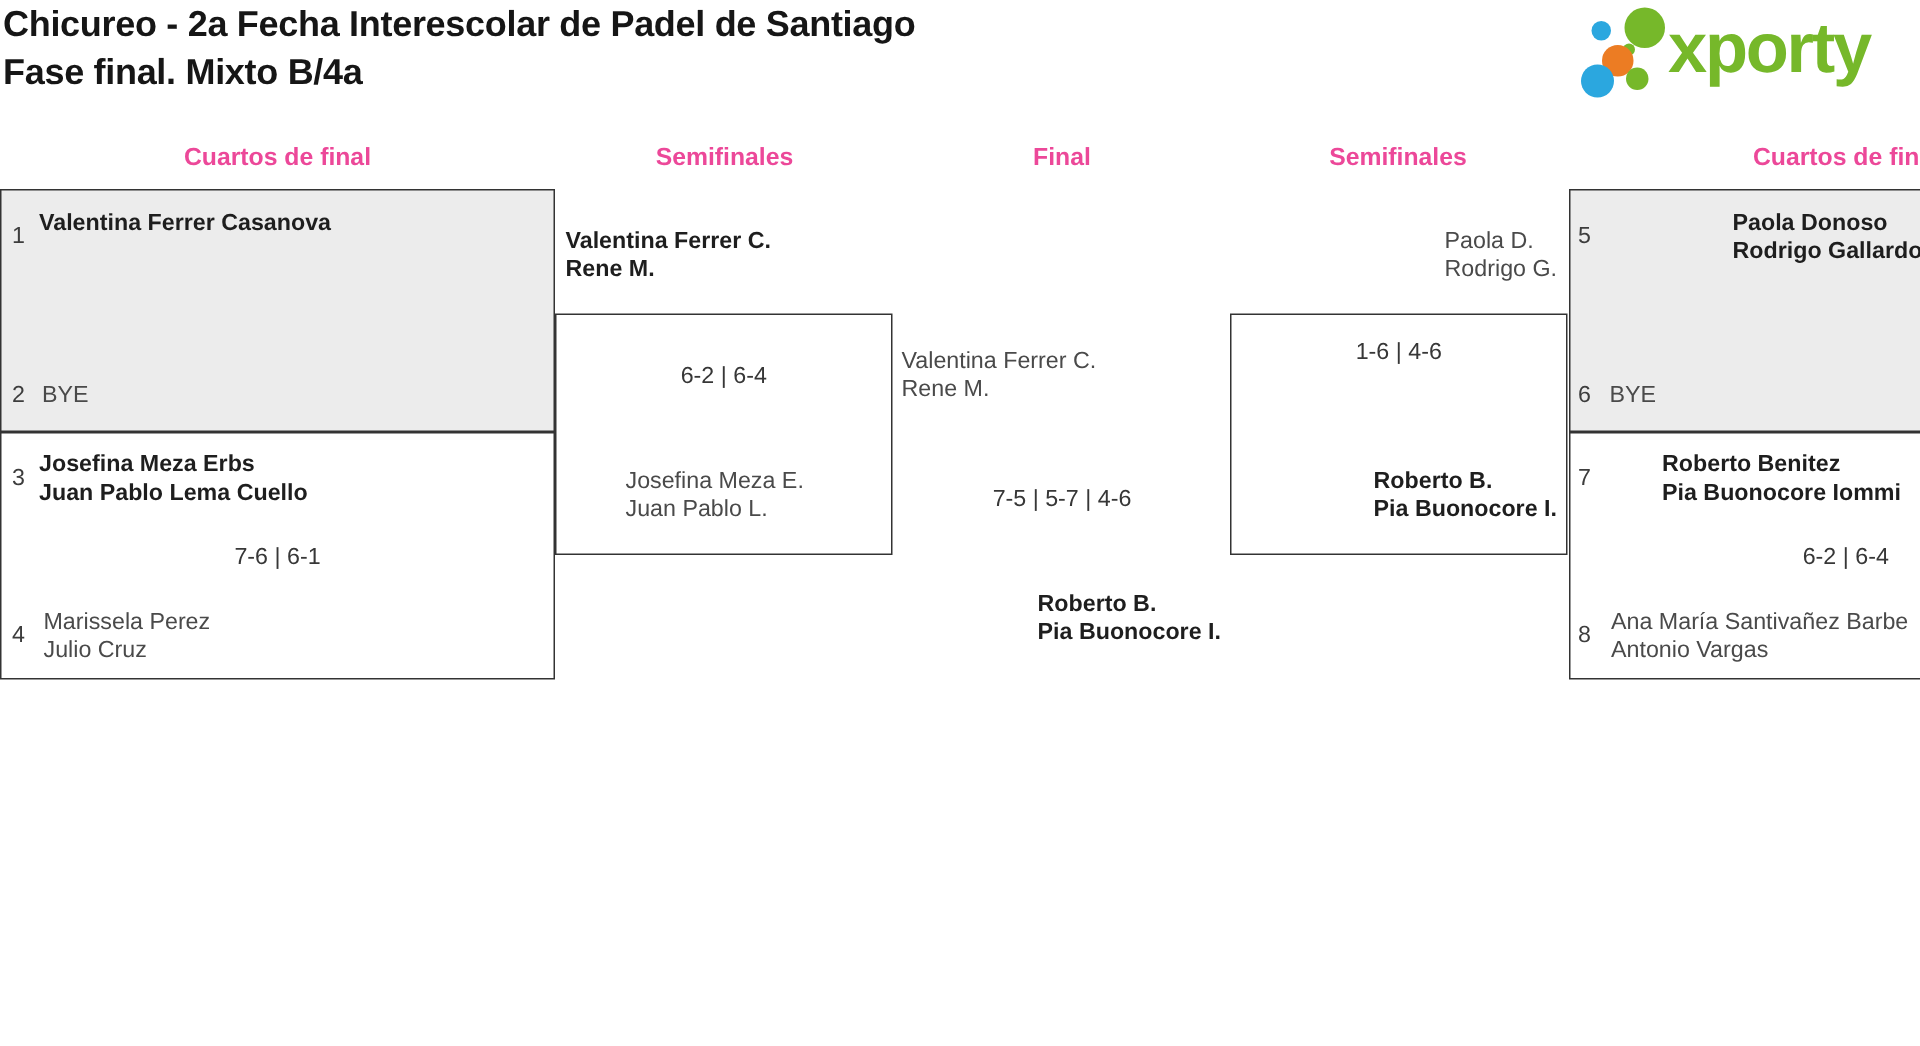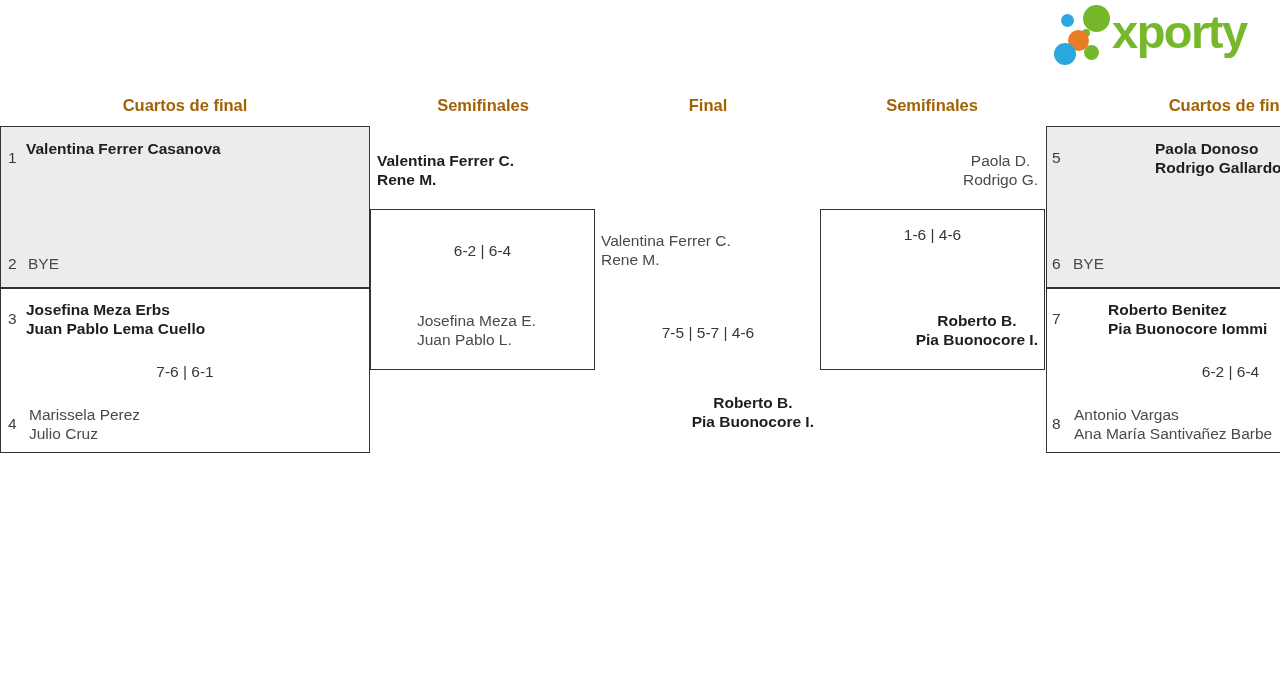--- a/index.html
+++ b/index.html
@@ -19,40 +19,40 @@
   .dot-orange    { left:1068px; top:30px;  width:21px; height:21px; background:#ec7c23; }
   .dot-blue-lg   { left:1054px; top:43px;  width:22px; height:22px; background:#2ba7df; }
   .dot-green-sm  { left:1084px; top:45px;  width:15px; height:15px; background:#76b82a; }
   .logo-text {
     position:absolute; left:1112px; top:6px; font-size:47px; font-weight:800;
     color:#76b82a; letter-spacing:-1.5px; line-height:52px;
   }
   
   .round-h {
     position:absolute; top:96px; transform:translateX(-50%);
-    font-size:16.5px; font-weight:700; color:#a16207; white-space:nowrap;
+    font-size:16.5px; font-weight:700; color:#ec4899; white-space:nowrap;
   }
   .rh-1 { left:185px; }  .rh-2 { left:483px; }  .rh-3 { left:708px; }
   .rh-4 { left:932px; }  .rh-5 { left:1231px; }
   
   .box { position:absolute; border:1px solid #333333; box-sizing:border-box; background:#ffffff; }
   .box.bye { background:#ececec; }
   .b-qf-lt { left:0px;    top:126px; width:370px; height:162px; }
   .b-qf-lb { left:0px;    top:288px; width:370px; height:165px; }
   .b-sf-l  { left:370px;  top:209px; width:225px; height:161px; }
   .b-sf-r  { left:820px;  top:209px; width:225px; height:161px; }
   .b-qf-rt { left:1046px; top:126px; width:370px; height:162px; }
   .b-qf-rb { left:1046px; top:288px; width:370px; height:165px; }
   
   .t { position:absolute; font-size:15.5px; line-height:19px; white-space:nowrap; }
   .bold { font-weight:700; color:#1e1e1e; }
   .reg  { font-weight:400; color:#4a4a4a; }
   .seed { font-weight:400; color:#3d3d3d; }
   .score { font-weight:400; color:#373737; text-align:center; }
-  .r-align { text-align:center; }
+  .r-align { text-align:left; }
   
   .m1-s1 { left:8px;  top:148px; }
   .m1-t1 { left:26px; top:139px; }
   .m1-s2 { left:8px;  top:254px; }
   .m1-t2 { left:28px; top:254px; }
   
   .m2-s1 { left:8px;  top:309px; }
   .m2-t1 { left:26px; top:300px; }
   .m2-sc { left:0px;  top:362px; width:370px; }
   .m2-s2 { left:8px;  top:414px; }
@@ -78,20 +78,22 @@
   .m4-s1 { left:1052px; top:309px; }
   .m4-t1 { left:1108px; top:300px; }
   .m4-sc { left:1046px; top:362px; width:369px; }
   .m4-s2 { left:1052px; top:414px; }
   .m4-t2 { left:1074px; top:405px; }
 </style>
 </head>
 <body>
 
 <div class="title-block">
+  <div class="title-line">Chicureo - 2a Fecha Interescolar de Padel de Santiago</div>
+  <div class="title-line">Fase final. Mixto B/4a</div>
 </div>
 
 <div class="logo">
   <span class="dot dot-blue-sm"></span>
   <span class="dot dot-green-lg"></span>
   <span class="dot dot-green-xs"></span>
   <span class="dot dot-orange"></span>
   <span class="dot dot-blue-lg"></span>
   <span class="dot dot-green-sm"></span>
   <span class="logo-text">xporty</span>
@@ -168,15 +170,15 @@
 <div class="t reg m3-t2">BYE</div>
 
 <div class="t seed m4-s1">7</div>
 <div class="t bold m4-t1">
   <div>Roberto Benitez</div>
   <div>Pia Buonocore Iommi</div>
 </div>
 <div class="t score m4-sc">6-2 | 6-4</div>
 <div class="t seed m4-s2">8</div>
 <div class="t reg m4-t2">
+  <div>Ana María Santivañez Barbe</div>
   <div>Antonio Vargas</div>
-  <div>Ana María Santivañez Barbe</div>
 </div>
 
 </body></html>

